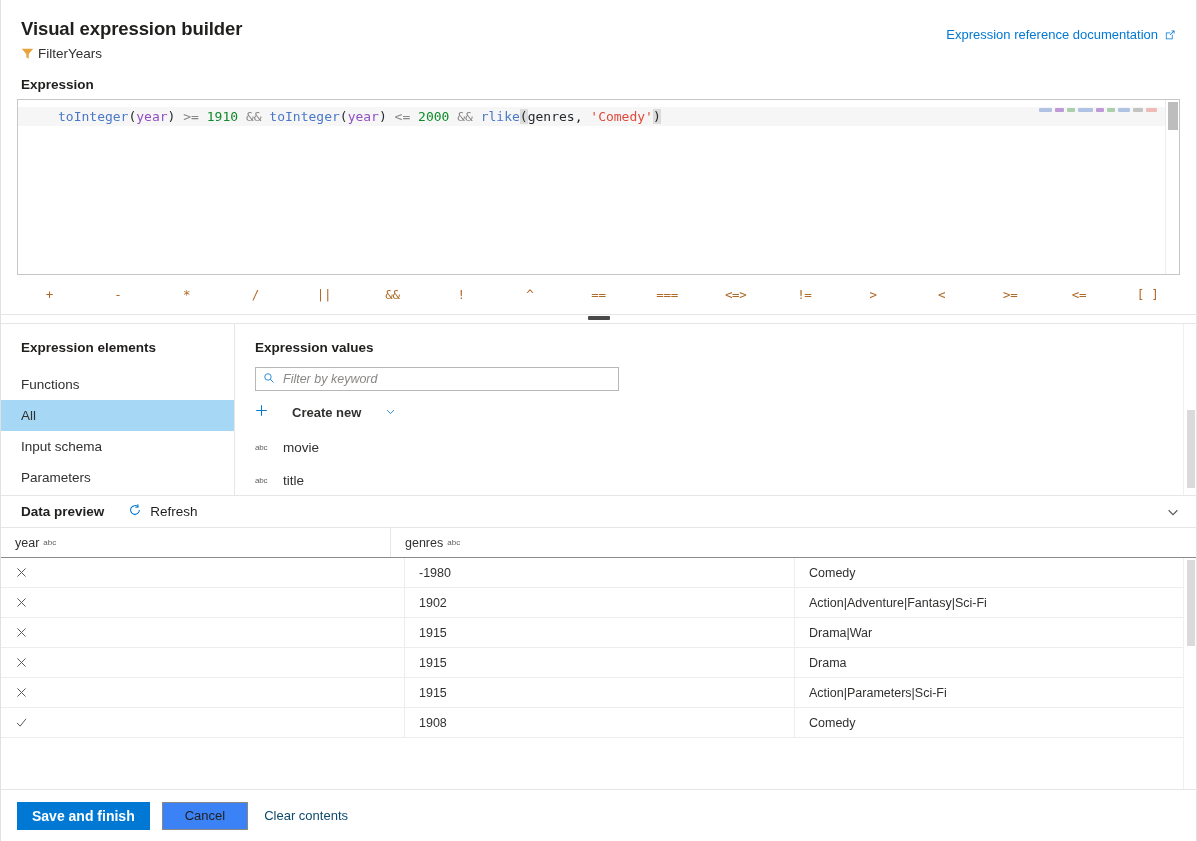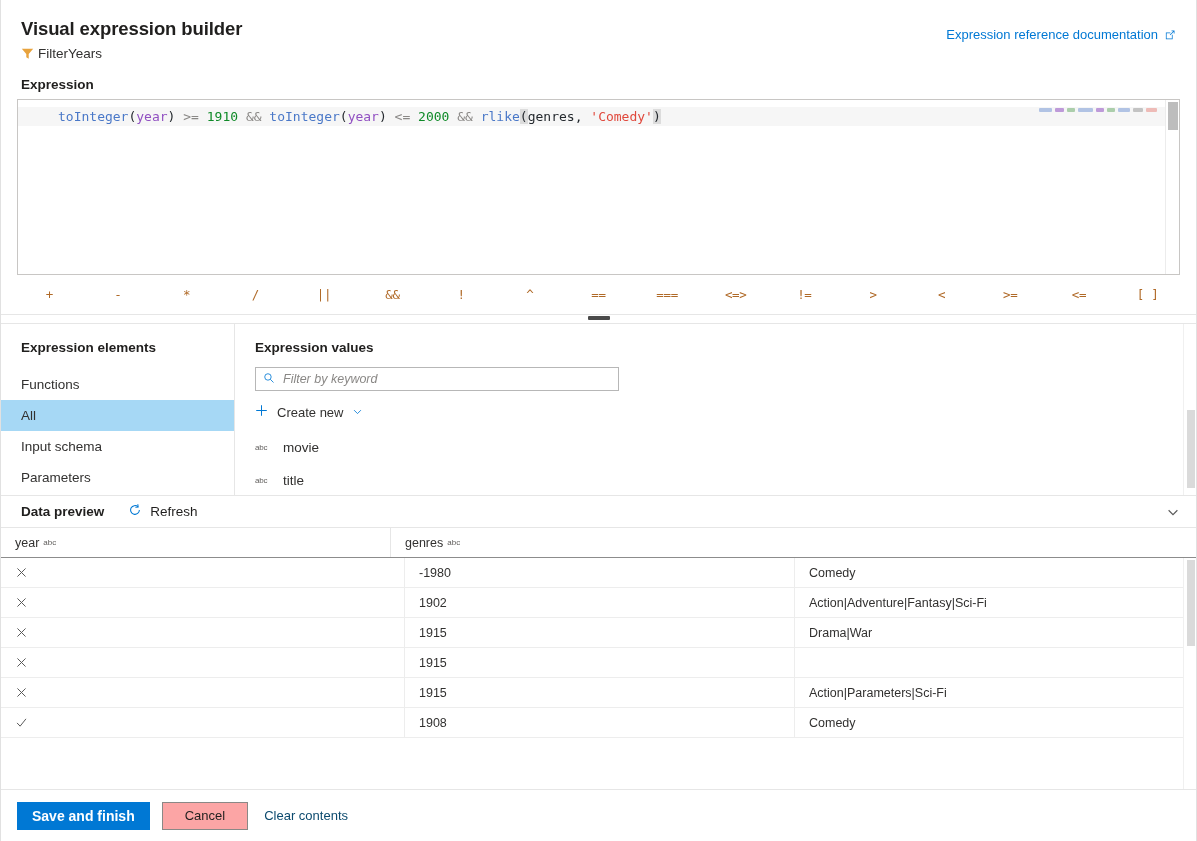--- a/index.html
+++ b/index.html
@@ -213,24 +213,25 @@
     font-style: italic;
     color: #605e5c;
     background: transparent;
     flex: 1 1 auto;
     font-family: "Liberation Sans", sans-serif;
   }
   .filter-input::placeholder { color: #8a8886; font-style: italic; }
   .create-new {
     display: flex;
     align-items: center;
-    gap: 9px;
+    gap: 24px;
     padding: 12px 20px 10px 20px;
     cursor: pointer;
     width: max-content;
+    font-weight: bold;
   }
   .plus-icon { width: 13px; height: 13px; }
   .create-label { font-size: 13px; color: #323130; }
   .chev-small { width: 11px; height: 11px; }
   .val-item {
     display: flex;
     align-items: center;
     gap: 12px;
     padding: 9px 20px;
     cursor: pointer;
@@ -358,21 +359,21 @@
     color: #fff;
     border: 1px solid #0078d4;
     font-size: 14px;
     font-weight: bold;
     padding: 0 14px;
     height: 28px;
     cursor: pointer;
     font-family: "Liberation Sans", sans-serif;
   }
   .btn-secondary {
-    background: #fca5a5;
+    background: #3b82f6;
     color: #201f1e;
     border: 1px solid #8a8886;
     font-size: 13px;
     padding: 0 22px;
     height: 28px;
     cursor: pointer;
     font-family: "Liberation Sans", sans-serif;
   }
   .link-btn {
     font-size: 13px;
@@ -566,20 +567,21 @@
           <div class="gc c-gen">Drama|War</div>
         </div>
         <div class="grid-row">
           <div class="gc c-out">
             <svg class="mark" viewBox="0 0 16 16">
               <line x1="3" y1="3" x2="13" y2="13" stroke="#555" stroke-width="1.2"></line>
               <line x1="13" y1="3" x2="3" y2="13" stroke="#555" stroke-width="1.2"></line>
             </svg>
           </div>
           <div class="gc c-year">1915</div>
+          <div class="gc c-gen">Drama</div>
         </div>
         <div class="grid-row">
           <div class="gc c-out">
             <svg class="mark" viewBox="0 0 16 16">
               <line x1="3" y1="3" x2="13" y2="13" stroke="#555" stroke-width="1.2"></line>
               <line x1="13" y1="3" x2="3" y2="13" stroke="#555" stroke-width="1.2"></line>
             </svg>
           </div>
           <div class="gc c-year">1915</div>
           <div class="gc c-gen">Action|Parameters|Sci-Fi</div>

